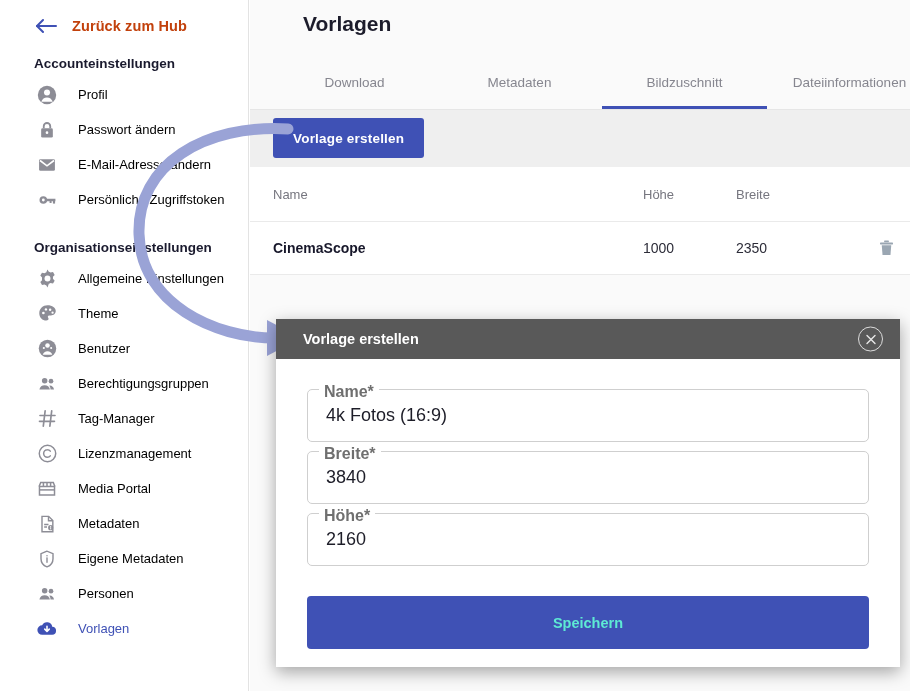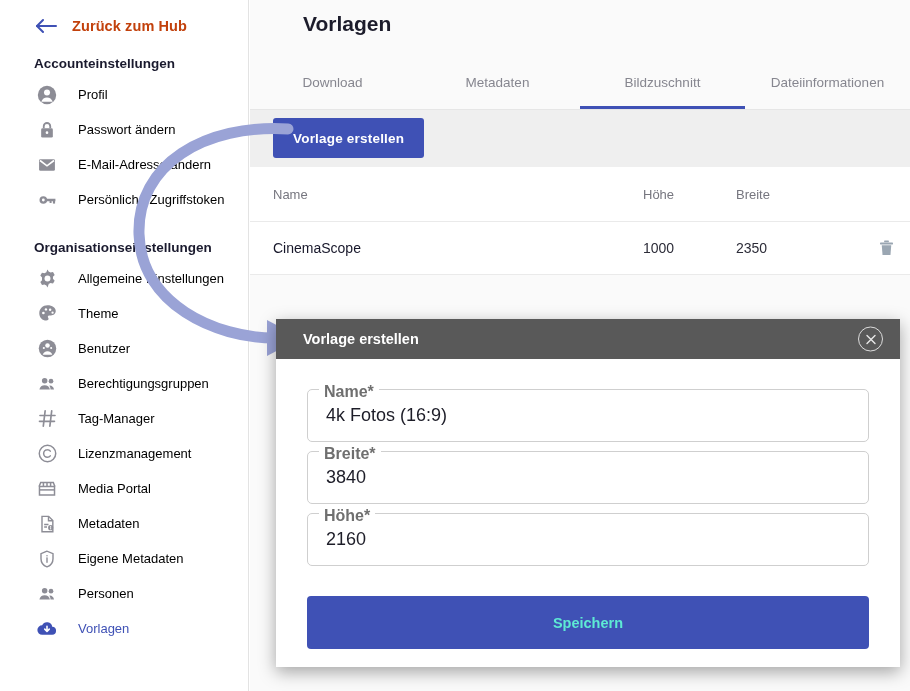--- a/index.html
+++ b/index.html
@@ -76,20 +76,21 @@
     border-bottom: 1px solid #e6e6e6;
   }
   #page-title {
     position: absolute; left: 53px; top: 12px;
     font-size: 21px; font-weight: bold; color: #1c1c2b;
   }
   #tabs {
     position: absolute; left: 0; bottom: 0; right: 0;
     height: 42px;
     display: flex;
+    padding-left: 22px;
   }
   .tab {
     flex: none;
     display: flex; align-items: flex-start; justify-content: center;
     font-size: 13.5px;
     color: #86868f;
     position: relative;
     padding-top: 8px;
     cursor: pointer;
     user-select: none;
@@ -132,21 +133,21 @@
     padding-left: 23px; padding-right: 14px;
   }
   .trow.head { height: 55px; border-bottom: 1px solid #eaeaea; }
   .c-name  { width: 370px; }
   .c-hoehe { width: 93px; }
   .c-breite{ width: 110px; }
   .c-act   { flex: 1; display: flex; justify-content: flex-end; }
   .trow.head .c-name, .trow.head .c-hoehe, .trow.head .c-breite {
     font-size: 13px; color: #76767f; font-weight: normal;
   }
-  .trow.body .c-name { font-size: 14px; color: #17172a; font-weight: normal; }
+  .trow.body .c-name { font-size: 14px; color: #17172a; font-weight: bold; }
   .trow.body .c-hoehe, .trow.body .c-breite { font-size: 14px; color: #2c2c38; }
   .trash { cursor: pointer; color: #9aa6b2; }
   .trash svg { display: block; }
   #table-after { background: #fafafa; height: 382px; }
 
   
   #arrow-anno {
     position: absolute; left: 125px; top: 112px;
     width: 190px; height: 250px;
     pointer-events: none;

